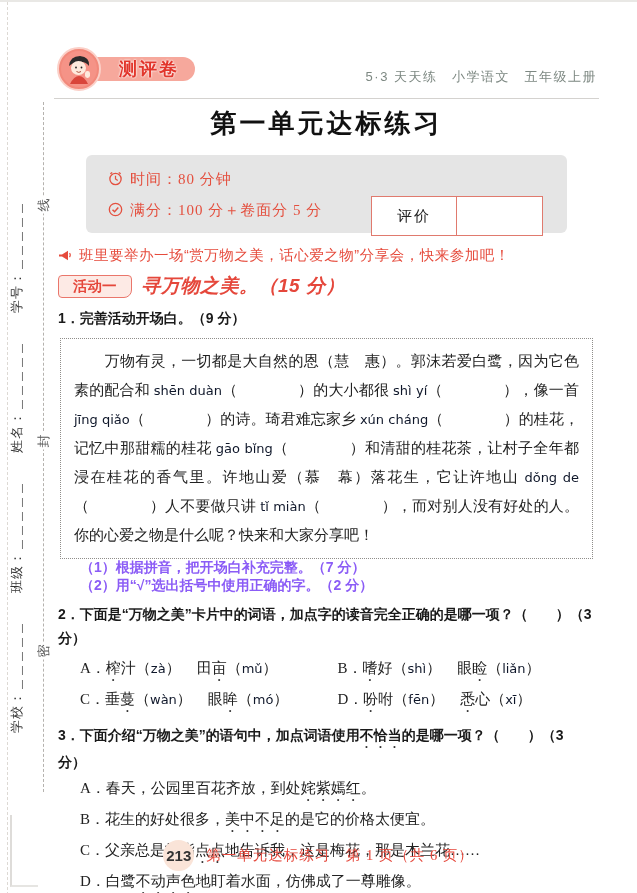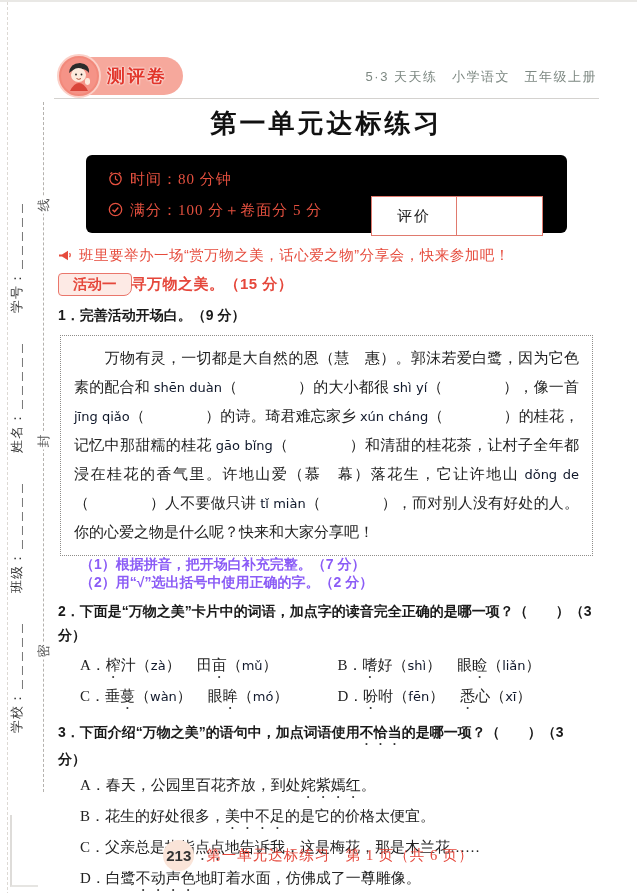--- a/index.html
+++ b/index.html
@@ -3,59 +3,59 @@
 <meta charset="utf-8">
 <style>
   html,body{margin:0;padding:0;background:#f2f1ee;}
   .page{position:relative;width:637px;height:893px;background:#ffffff;overflow:hidden;
         font-family:"Liberation Serif",serif;color:#222;border-top:2px solid #e9e8e5;}
   .scan-left{position:absolute;left:7px;top:0;bottom:0;border-left:1px dashed #ddd9d4;}
   .scan-corner{position:absolute;left:10px;bottom:8px;width:26px;height:70px;
         border-left:2px solid #c9c6c0;border-bottom:2px solid #d7d4cf;opacity:.6;}
 
   
-  .badge{position:absolute;left:58px;top:55px;height:38px;background:#f6a89c;border-radius:20px;
-         display:flex;align-items:center;padding-right:16px;}
+  .badge{position:absolute;left:58px;top:55px;height:24px;background:#f6a89c;border-radius:20px;
+         display:flex;align-items:center;padding-right:16px;gap:12px;}
   .avatar{width:40px;height:40px;border-radius:50%;background:#f2897b;border:2px solid #fbd0c8;
           margin:-2px 6px -2px -1px;display:flex;align-items:center;justify-content:center;overflow:hidden;}
   .badge-text{font-family:"Liberation Sans",sans-serif;font-weight:700;font-size:18px;color:#e2362c;
           letter-spacing:2px;text-shadow:0 0 2px #fff,0 0 2px #fff;}
   .series{position:absolute;right:40px;top:66px;font-family:"Liberation Sans",sans-serif;
           font-size:13px;color:#7d8882;letter-spacing:1.5px;}
   .head-rule{position:absolute;left:54px;right:38px;top:96px;border-top:1px solid #d4d2cf;}
 
   
   .margin-fields{position:absolute;left:-292px;top:455px;width:620px;height:20px;
           transform:rotate(-90deg);text-align:center;font-size:13px;color:#333;letter-spacing:1px;}
   .seal-line{position:absolute;left:43px;top:100px;height:690px;border-left:1px dashed #b5b2ae;}
   .seal-char{position:absolute;left:35px;width:17px;text-align:center;background:#fff;
           font-size:13px;color:#555;transform:rotate(-90deg);padding:2px 0;}
 
   
   .content{position:absolute;left:58px;top:100px;width:537px;}
   .title{margin:4px 0 14px;text-align:center;font-size:26px;font-weight:700;color:#111;
          letter-spacing:3px;font-family:"Liberation Serif",serif;}
-  .info-box{position:relative;margin:0 28px 0 28px;height:78px;background:#000000;border-radius:6px;
+  .info-box{position:relative;margin:0 28px 0 28px;height:78px;background:#e5e5e5;border-radius:6px;
             padding:10px 0 0 22px;box-sizing:border-box;}
   .info-line{color:#e4503f;font-size:15px;line-height:29px;letter-spacing:1px;}
   .icon{display:inline-block;vertical-align:-2px;margin-right:7px;}
   .eval{position:absolute;right:24px;top:13px;width:170px;height:38px;background:#fff;
         border:1px solid #e07a6e;display:flex;margin-top:28px;}
   .eval-label{width:84px;border-right:1px solid #e07a6e;display:flex;align-items:center;
         justify-content:center;color:#222;font-size:15px;letter-spacing:2px;}
   .eval-cell{flex:1;}
 
   .intro{margin-top:13px;font-family:"Liberation Sans",sans-serif;font-weight:400;
          font-size:14.5px;color:#e64b3c;letter-spacing:.5px;}
   .activity-row{margin-top:8px;display:flex;align-items:center;}
   .act-label{border:1.5px solid #ea766b;background:#fdeae5;color:#e5473b;font-weight:700;
          font-family:"Liberation Sans",sans-serif;font-size:14.5px;padding:0 14px;line-height:21px;
          border-radius:4px 4px 8px 4px;}
   .act-title{color:#e5473b;font-weight:700;font-family:"Liberation Sans",sans-serif;
-         font-size:15px;margin-left:0;letter-spacing:.5px;}
+         font-size:19px;margin-left:10px;letter-spacing:.5px;font-style:italic;}
 
   .stem{margin-top:7px;font-family:"Liberation Sans",sans-serif;font-weight:700;
         font-size:14px;color:#1a1a1a;line-height:24px;letter-spacing:0;}
   .sub{margin-top:0;padding-left:22px;font-family:"Liberation Sans",sans-serif;
         font-weight:700;font-size:14px;color:#8b5cf6;}
 
   .passage-box{margin:8px 2px 0 2px;border:1px dotted #8f8d8a;padding:8px 13px;
         font-size:15px;line-height:29px;text-align:justify;color:#222;}
   .py{font-family:"DejaVu Sans",sans-serif;font-size:13px;color:#0f172a;}
 

